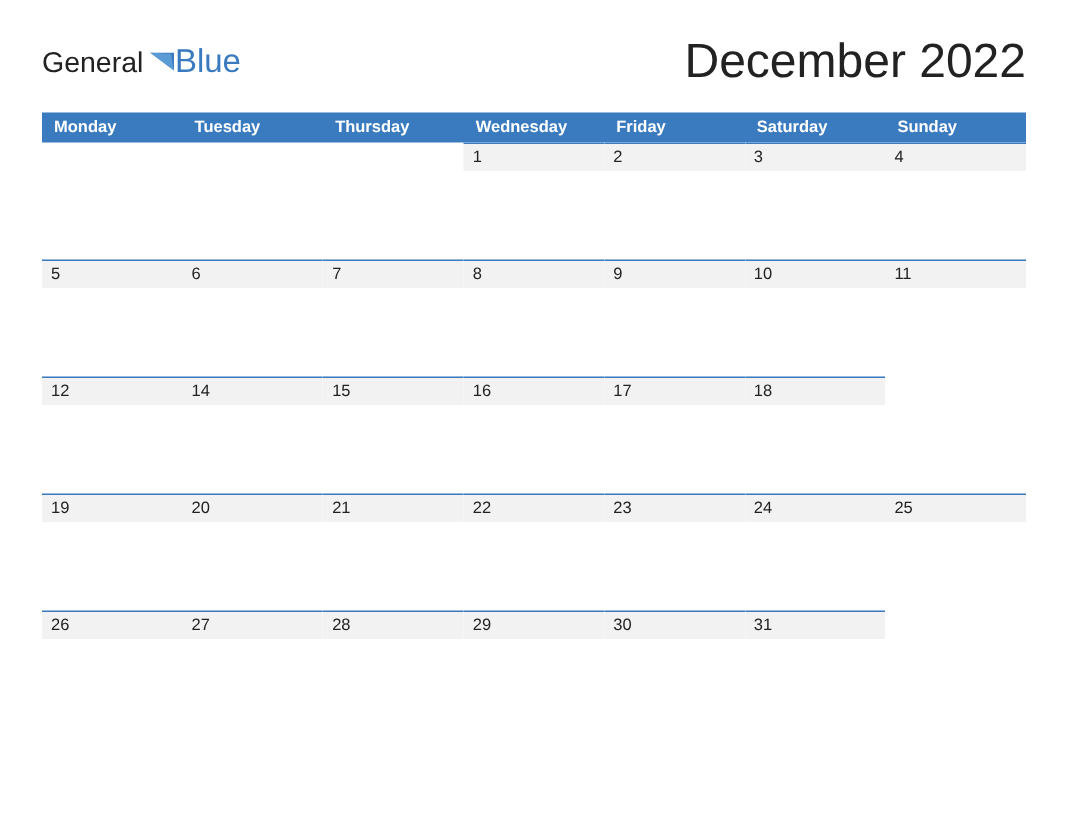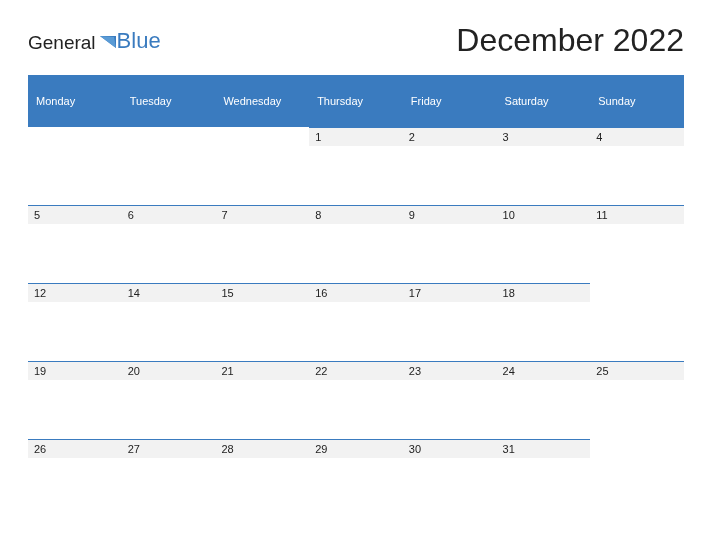--- a/index.html
+++ b/index.html
@@ -50,22 +50,23 @@
       width: 100%;
     }
     .weekdays {
       display: grid;
       grid-template-columns: repeat(7, 1fr);
       background: #3a7bbf;
     }
     .weekday {
       color: #fff;
       font-size: 11px;
-      padding: 20px 8px;
+      padding: 4px 8px;
       text-align: left;
+      font-weight: bold;
     }
     .week {
       display: grid;
       grid-template-columns: repeat(7, 1fr);
     }
     .day-cell {
       height: 78px;
       padding: 0;
     }
     .day-number {
@@ -98,22 +99,22 @@
     </span>
     <span class="logo-text-blue">Blue</span>
   </div>
   <div class="title">December 2022</div>
 </div>
 
 <div class="calendar">
   <div class="weekdays">
     <div class="weekday">Monday</div>
     <div class="weekday">Tuesday</div>
+    <div class="weekday">Thursday</div>
     <div class="weekday">Wednesday</div>
-    <div class="weekday">Thursday</div>
     <div class="weekday">Friday</div>
     <div class="weekday">Saturday</div>
     <div class="weekday">Sunday</div>
   </div>
 
   <div class="week">
     <div class="day-cell">
         <div class="day-number empty"></div>
       </div>
     <div class="day-cell">

